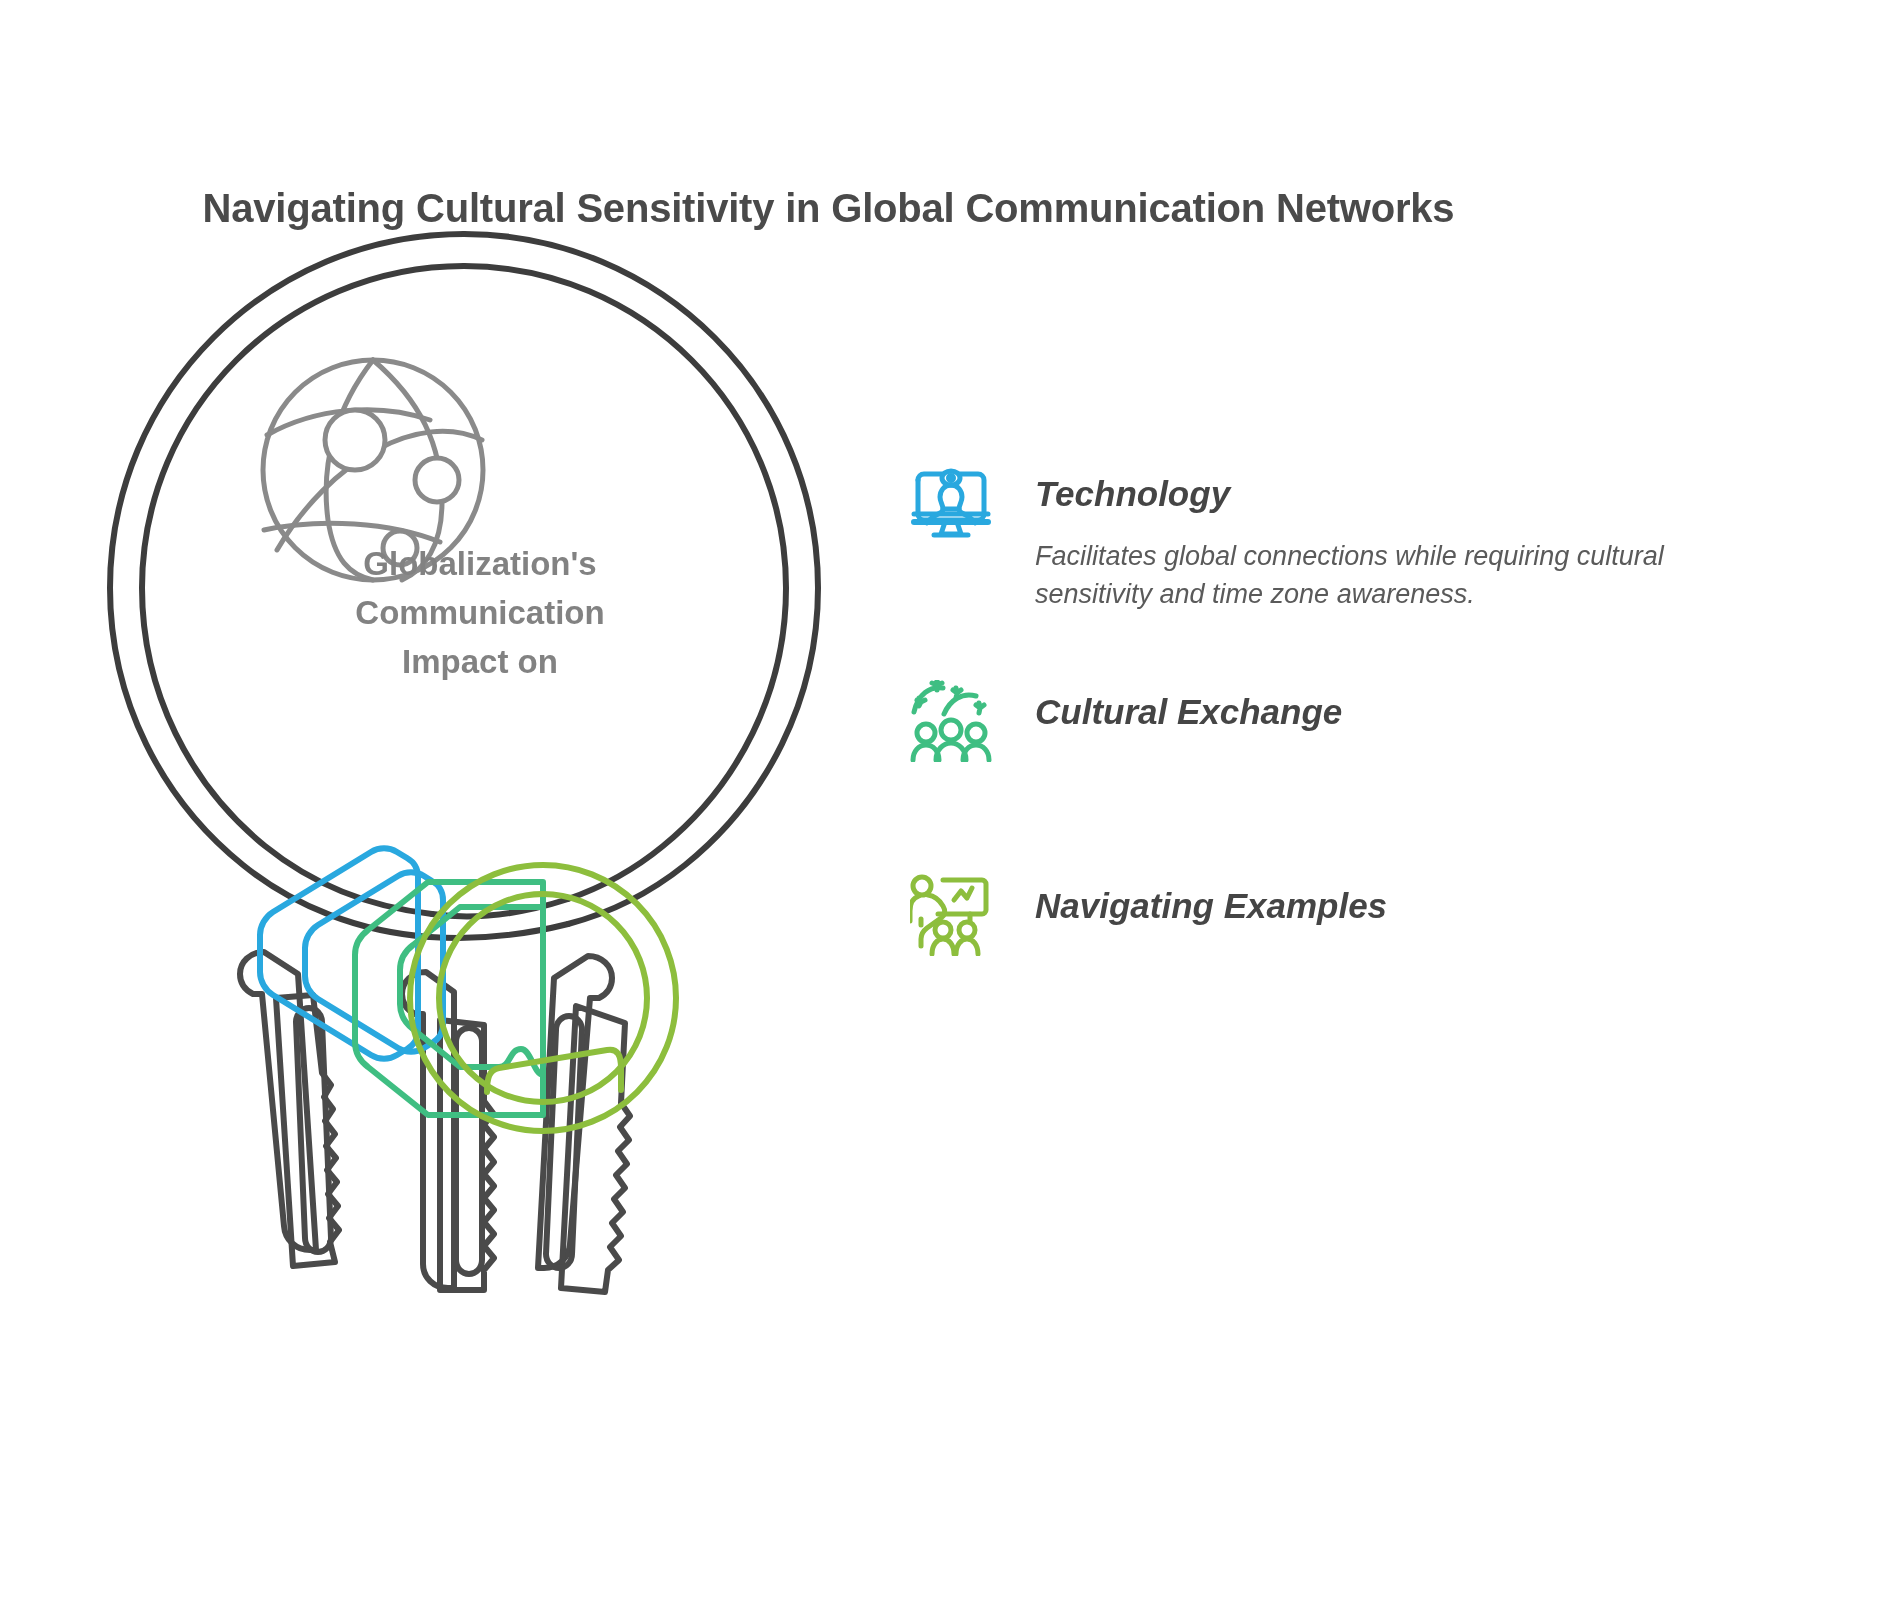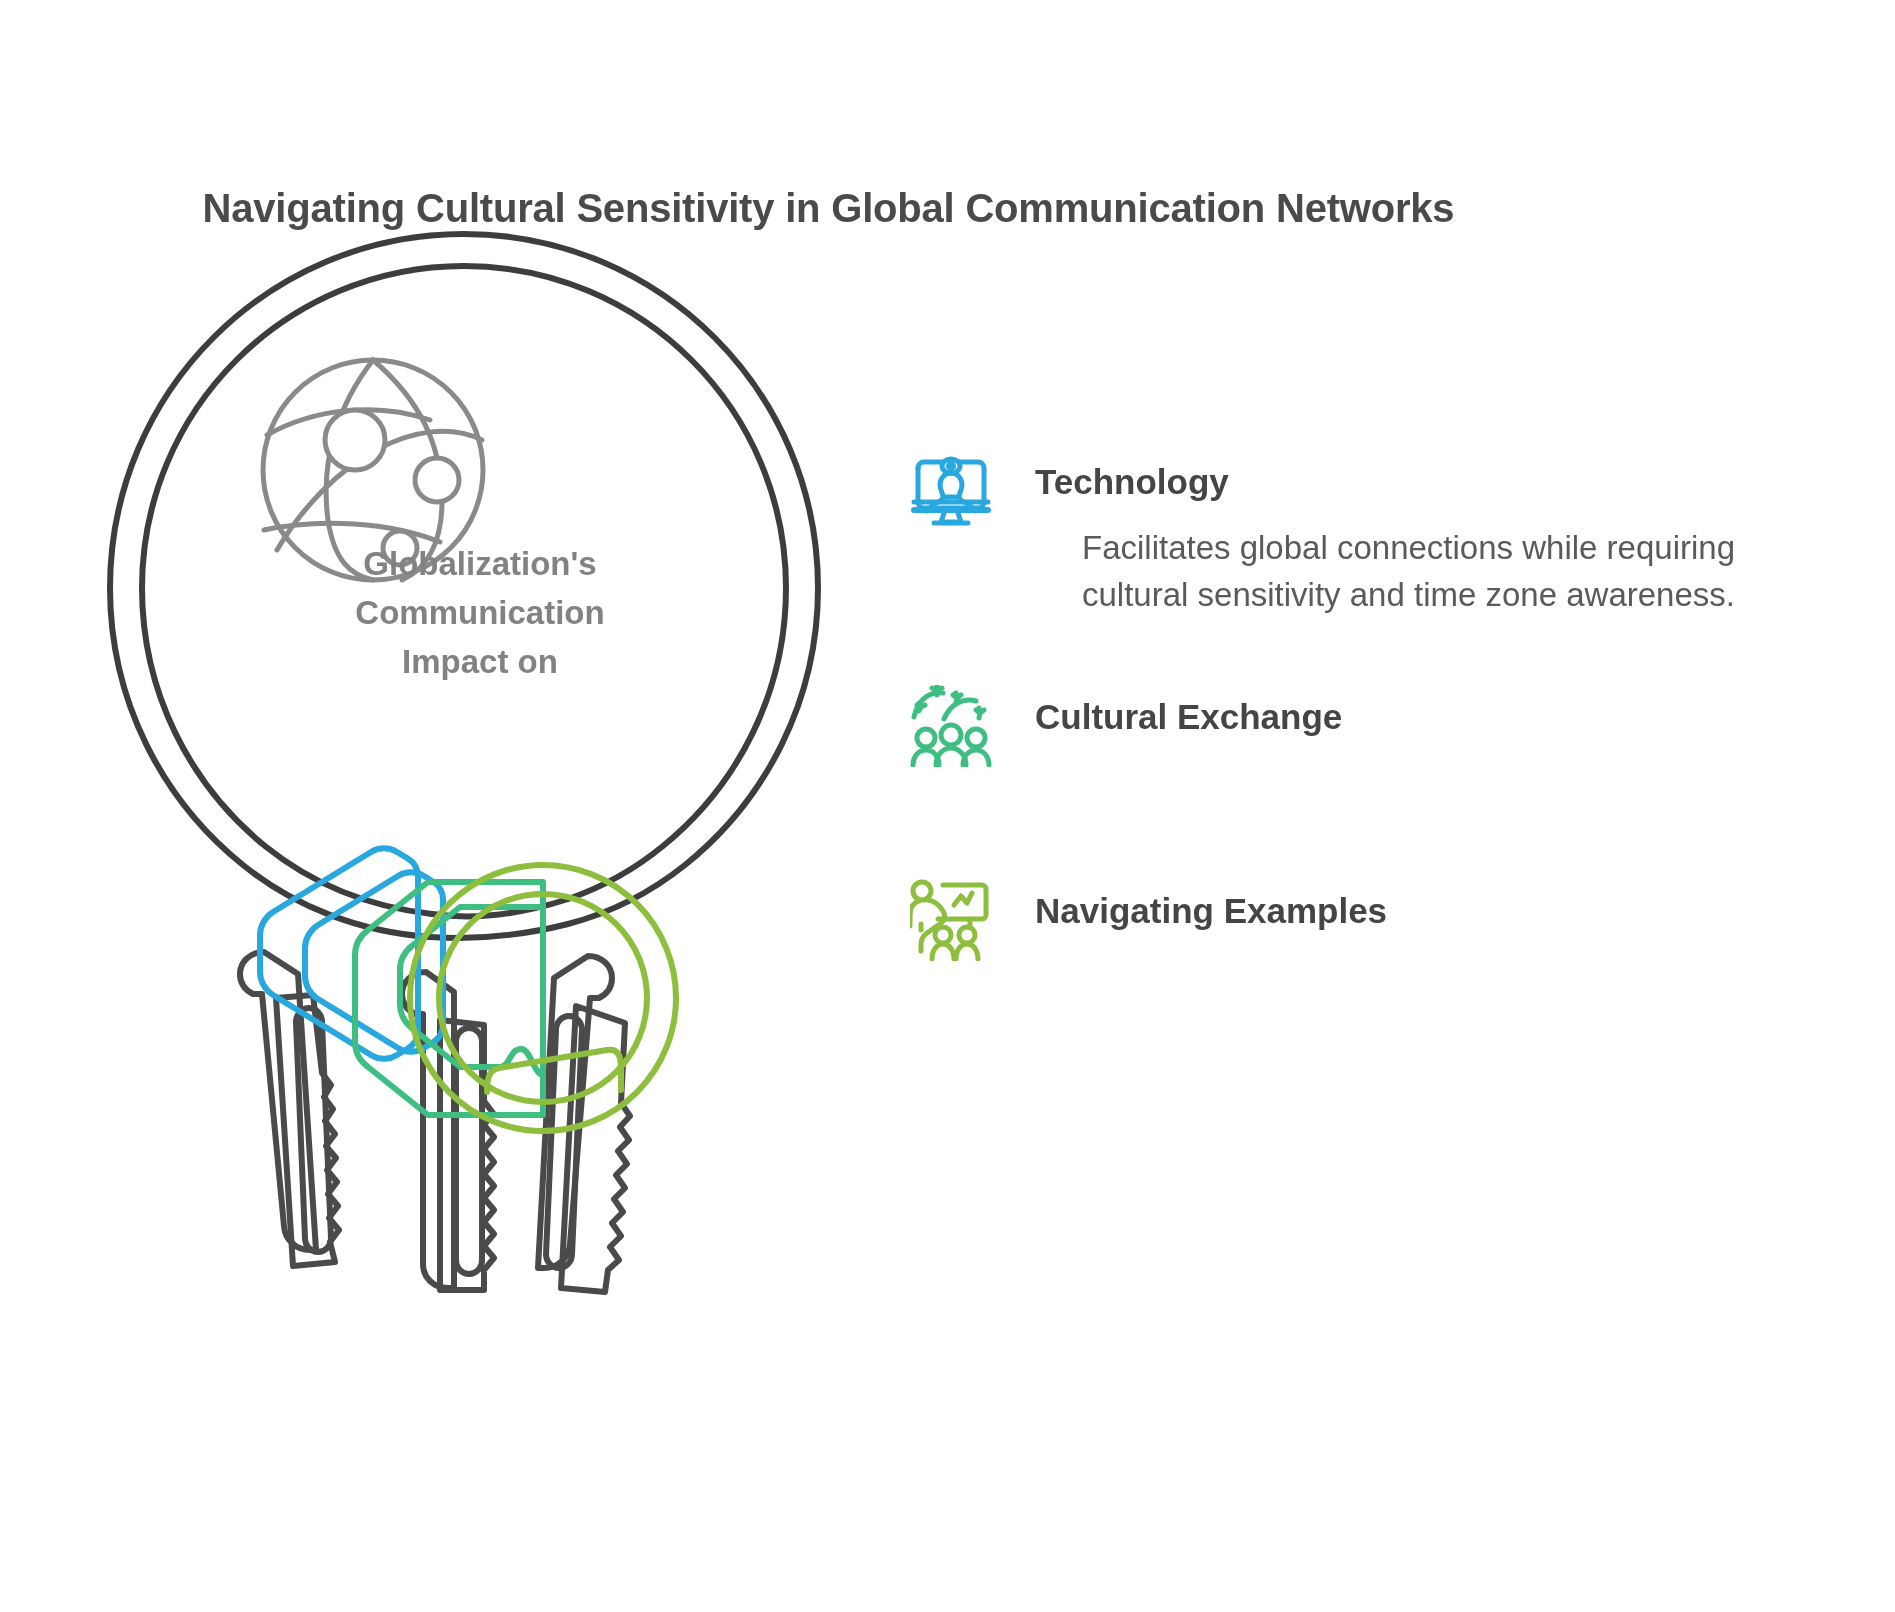--- a/index.html
+++ b/index.html
@@ -58,22 +58,23 @@
     font-size: 33px;
     font-weight: bold;
     line-height: 1.48;
   }
   #center-label .ln { display: block; }
 
   
   #feature-list {
     position: absolute;
     left: 910px;
-    top: 446px;
+    top: 458px;
     width: 830px;
+    font-style: italic;
   }
   .feature-row {
     position: relative;
     min-height: 150px;
   }
   .feature-row.tech { margin-bottom: 62px; }
   .feature-row.exch { margin-bottom: 44px; }
 
   .feature-icon {
     position: absolute;
@@ -87,25 +88,24 @@
   .feature-heading {
     margin: 0 0 0 125px;
     font-size: 35px;
     font-weight: bold;
     color: #454545;
     line-height: 1.0;
     padding-top: 18px;
   }
   .feature-body {
     margin: 26px 0 0 125px;
-    font-size: 33px;
+    font-size: 27px;
     color: #5a5a5a;
     line-height: 1.42;
     max-width: 700px;
-    text-align: right;
   }
 </style>
 </head>
 <body>
 
 <div id="page-title">Navigating Cultural Sensitivity in Global Communication Networks</div>
 
 <div id="keyring-illustration">
   <svg viewBox="0 0 740 1070" xmlns="http://www.w3.org/2000/svg" fill="none" stroke-linecap="round" stroke-linejoin="round">
 

